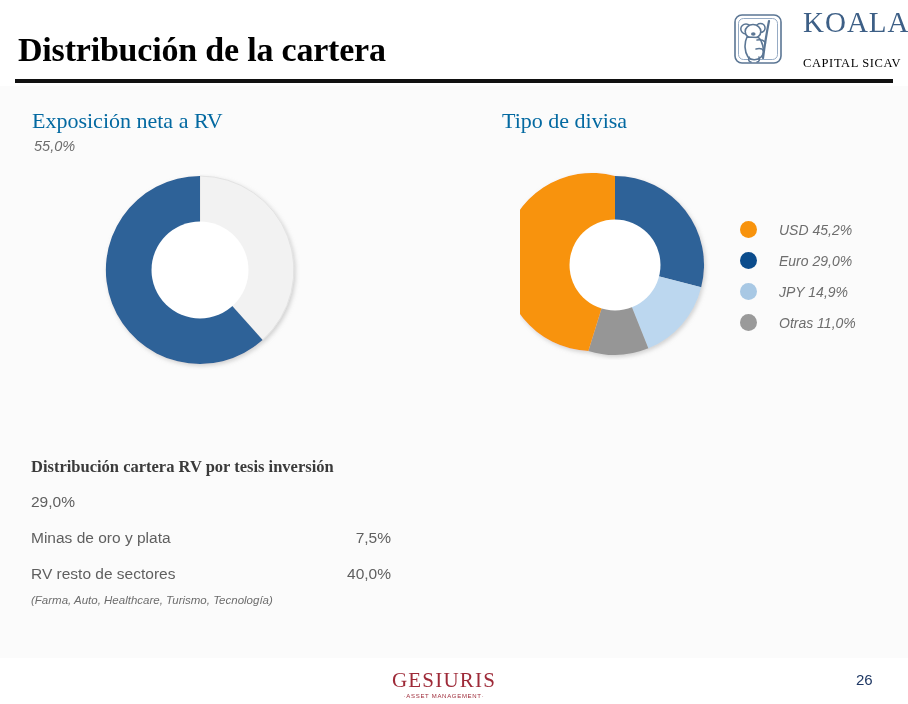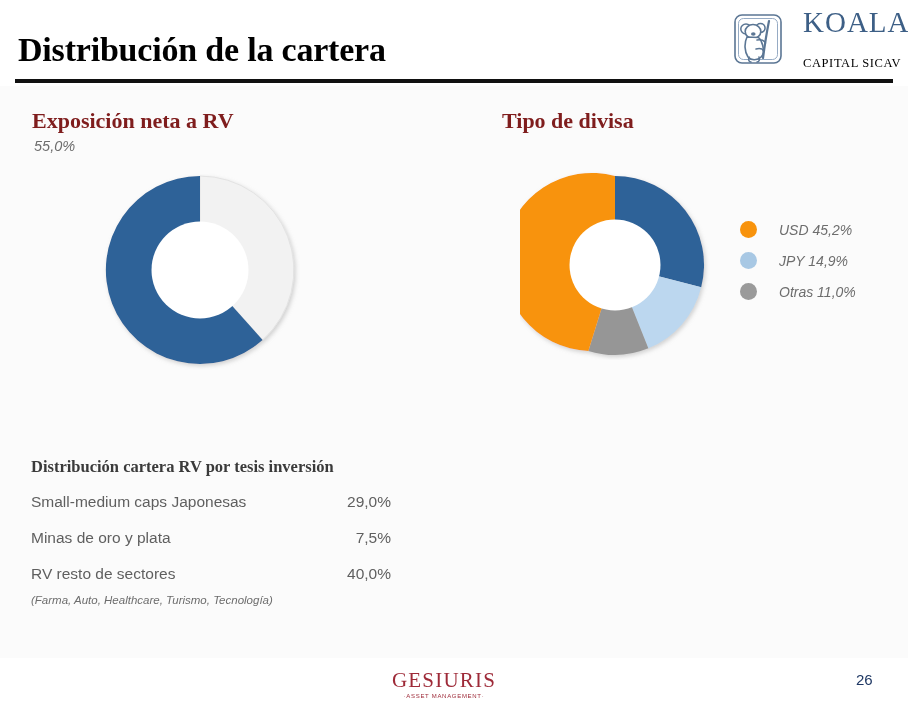--- a/index.html
+++ b/index.html
@@ -88,23 +88,23 @@
     letter-spacing: 0.6px;
     color: #000000;
     line-height: 1;
     margin-top: 20px;
   }
 
   
   .section-heading {
     position: absolute;
     font-family: "Liberation Serif", serif;
-    font-weight: bold;
+    font-weight: normal;
     font-size: 22px;
-    color: #7f1d1d;
+    color: #0369a1;
     white-space: nowrap;
   }
   #heading-rv   { left: 32px;  top: 108px; }
   #heading-fx   { left: 502px; top: 108px; }
 
   #rv-value {
     position: absolute;
     left: 34px;
     top: 138px;
     font-size: 14.5px;
@@ -289,35 +289,38 @@
       <circle cx="95" cy="95" r="45.5" fill="#ffffff"></circle>
     </g>
   </svg>
 
   <div id="fx-legend">
     <div class="legend-row">
       <span class="legend-dot" style="background:#f8930c"></span>
       <span class="legend-label">USD 45,2%</span>
     </div>
     <div class="legend-row">
+      <span class="legend-dot" style="background:#0b4c8c"></span>
+      <span class="legend-label">Euro 29,0%</span>
+    </div>
+    <div class="legend-row">
       <span class="legend-dot" style="background:#a8c8e4"></span>
       <span class="legend-label">JPY 14,9%</span>
     </div>
     <div class="legend-row">
       <span class="legend-dot" style="background:#9a9a9a"></span>
       <span class="legend-label">Otras 11,0%</span>
     </div>
   </div>
 
   <div id="thesis-block">
     <div id="thesis-title">Distribución cartera RV por tesis inversión</div>
 
     <div id="thesis-rows">
       <div class="thesis-row">
-        <span class="thesis-name">Small-medium caps Japonesas</span>
         <span class="thesis-pct">29,0%</span>
       </div>
       <div class="thesis-row">
         <span class="thesis-name">Minas de oro y plata</span>
         <span class="thesis-pct">7,5%</span>
       </div>
       <div class="thesis-row">
         <span class="thesis-name">RV resto de sectores</span>
         <span class="thesis-pct">40,0%</span>
       </div>

